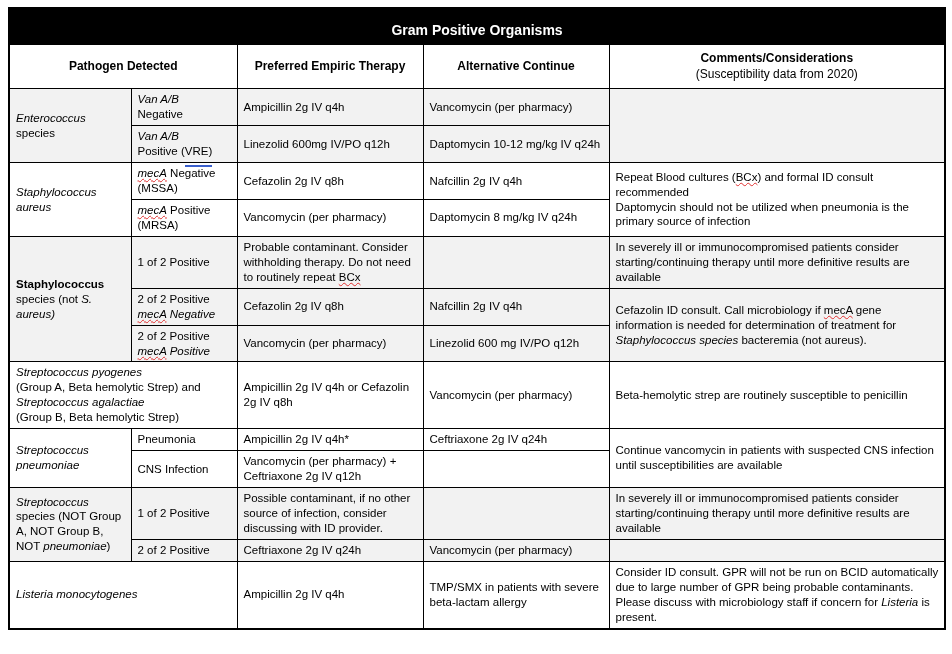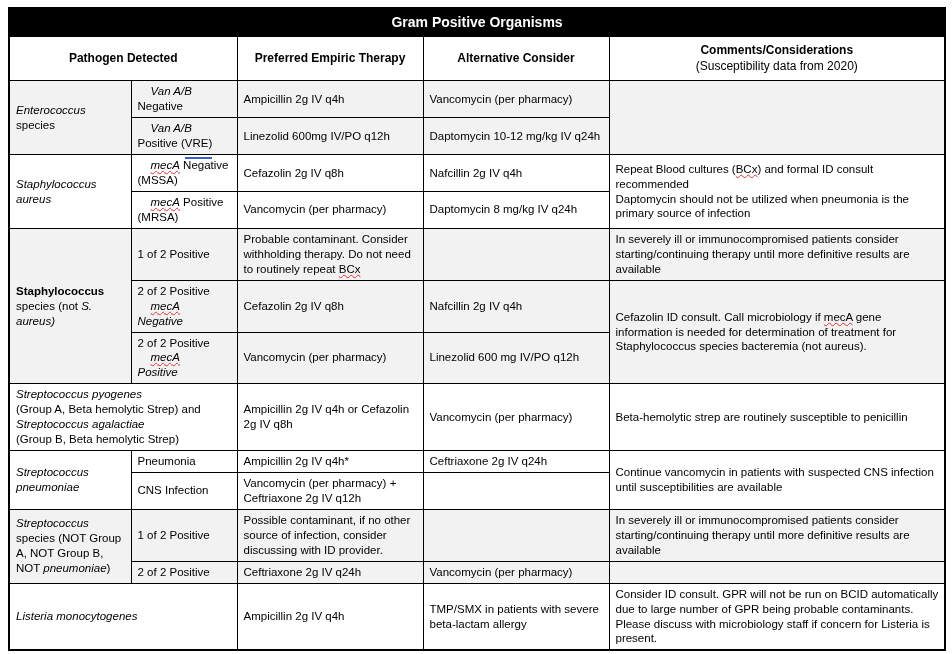--- a/index.html
+++ b/index.html
@@ -35,21 +35,21 @@
     font-weight: normal;
     text-align: left;
   }
   
   tr.title-row td {
     background: #000000;
     color: #ffffff;
     font-weight: bold;
     font-size: 14px;
     text-align: center;
-    padding: 4px 0 5px 0;
+    padding: 12px 0 5px 0;
     border: 1px solid #000;
   }
   
   tr.head-row td {
     font-weight: bold;
     text-align: center;
     font-size: 12px;
     padding: 6px 4px 6px 4px;
     background: #ffffff;
     vertical-align: middle;
@@ -62,34 +62,34 @@
   
   tr.shade td { background: #f2f2f2; }
   tr.plain td { background: #ffffff; }
 
   td.pathogen { font-size: 11.5px; }
   td.pathogen .bi { font-weight: normal; font-style: italic; }
   td.pathogen .b  { font-weight: bold; font-style: normal; }
   td.pathogen .i  { font-style: italic; }
 
   td.sub-detail { font-size: 11.5px; }
-  td.sub-detail .i { font-style: italic; margin-left: 13px; }
+  td.sub-detail .i { font-style: italic; }
 
   .sp-red {
     text-decoration: underline;
     text-decoration-style: wavy;
     text-decoration-color: #e03030;
     text-decoration-thickness: 1px;
   }
   .sp-blue {
     border-bottom: 2px solid #3a5fcd;
     padding-bottom: 8px;
   }
   .u { }
-  .cell-text .i { }
+  .cell-text .i { font-style: italic; }
   .cell-text { white-space: normal; }
 </style>
 </head>
 <body>
 
 <div id="sheet">
 <table class="grid">
   <colgroup>
     <col style="width:122px">
     <col style="width:106px">
@@ -99,21 +99,21 @@
   </colgroup>
 
   <tbody>
         <tr class="title-row">
     <td colspan="5">Gram Positive Organisms</td>
   </tr>
 
   <tr class="head-row">
     <td colspan="2">Pathogen Detected</td>
     <td>Preferred Empiric Therapy</td>
-    <td>Alternative Consider</td>
+    <td>Alternative Continue</td>
     <td>
       <span>Comments/Considerations</span>
       <span class="sub">(Susceptibility data from 2020)</span>
     </td>
   </tr>
 
   <tr class="shade">
     <td rowspan="2" class="pathogen">
       <span class="bi">Enterococcus</span><br>
       <span>species</span>

